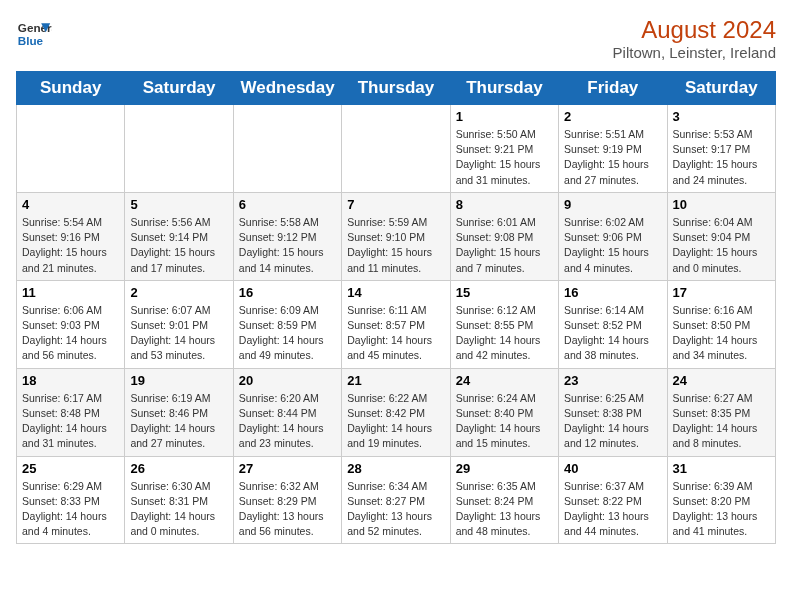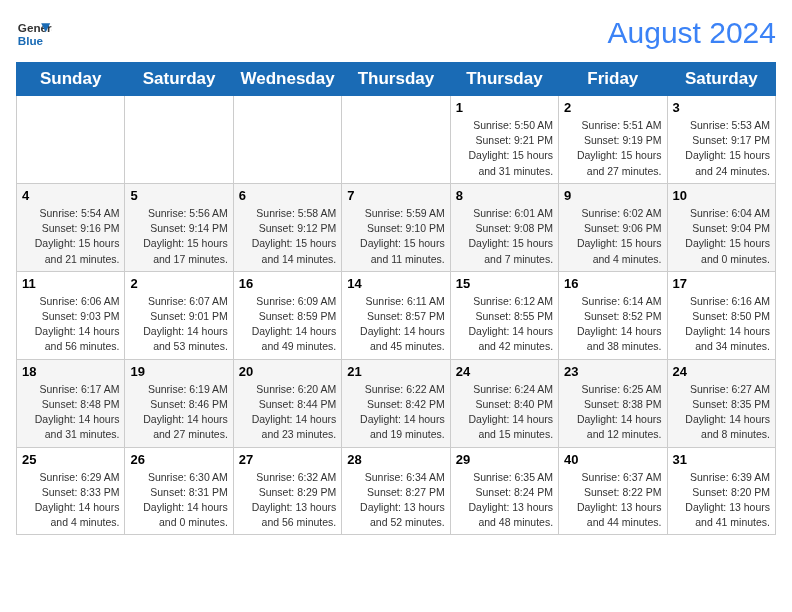--- a/index.html
+++ b/index.html
@@ -22,23 +22,23 @@
       gap: 4px;
     }
     .logo-icon {
       width: 36px;
       height: 36px;
     }
     .title-area {
       text-align: right;
     }
     .main-title {
-      font-size: 30px;
+      font-size: 24px;
       font-weight: normal;
-      color: #3b82f6;
+      color: #c2410c;
     }
     .subtitle {
       font-size: 15px;
       color: #555;
     }
     .calendar-table {
       width: 100%;
       border-collapse: collapse;
       font-size: 11px;
     }
@@ -65,39 +65,39 @@
     .day-number {
       font-weight: bold;
       font-size: 13px;
       margin-bottom: 3px;
       display: block;
     }
     .day-info {
       font-size: 10.5px;
       color: #333;
       line-height: 1.45;
-      text-align: right;
     }
     .empty-cell {
       background: #fff !important;
     }
   </style>
 </head>
 <body>
 
 <div class="header-area">
   <div class="logo-container">
     <svg class="logo-icon" viewBox="0 0 40 40">
       <text x="2" y="18" font-size="13" font-weight="bold" fill="#333">General</text>
       <text x="2" y="32" font-size="13" font-weight="bold" fill="#1a6bb5">Blue</text>
       <polygon points="28,8 38,8 33,18" fill="#1a6bb5"></polygon>
     </svg>
   </div>
   <div class="title-area">
     <div class="main-title">August 2024</div>
+    <div class="subtitle">Piltown, Leinster, Ireland</div>
   </div>
 </div>
 
 <table class="calendar-table">
   <thead>
     <tr>
     <th>Sunday</th>
         <th>Saturday</th>
         <th>Wednesday</th>
         <th>Thursday</th>

